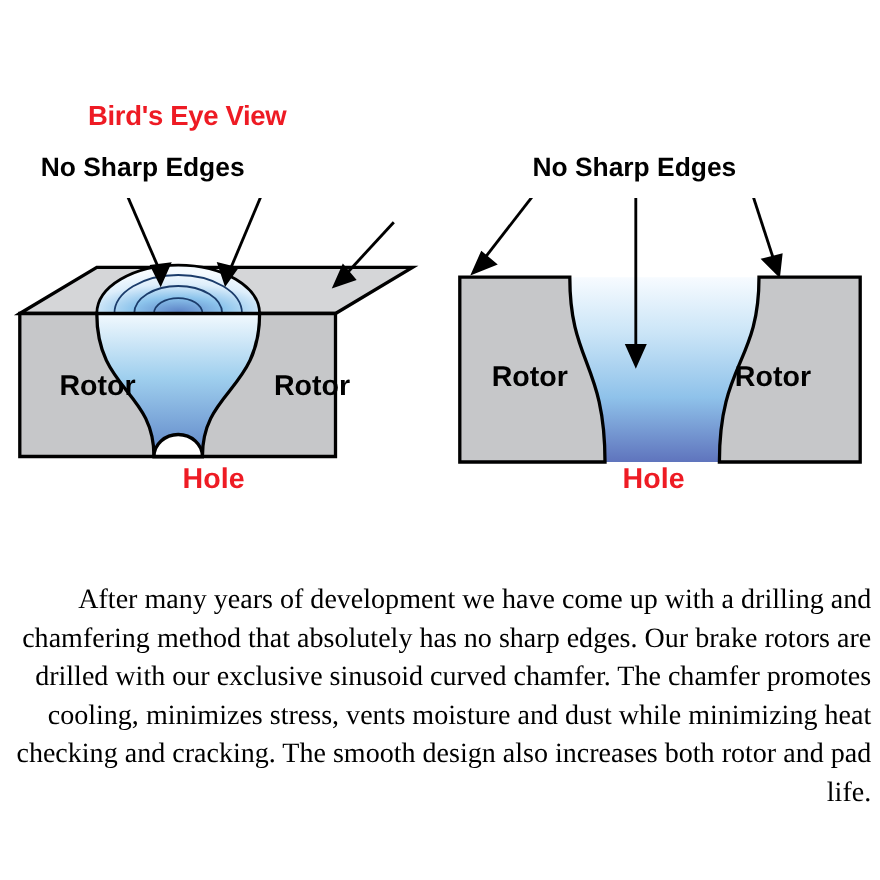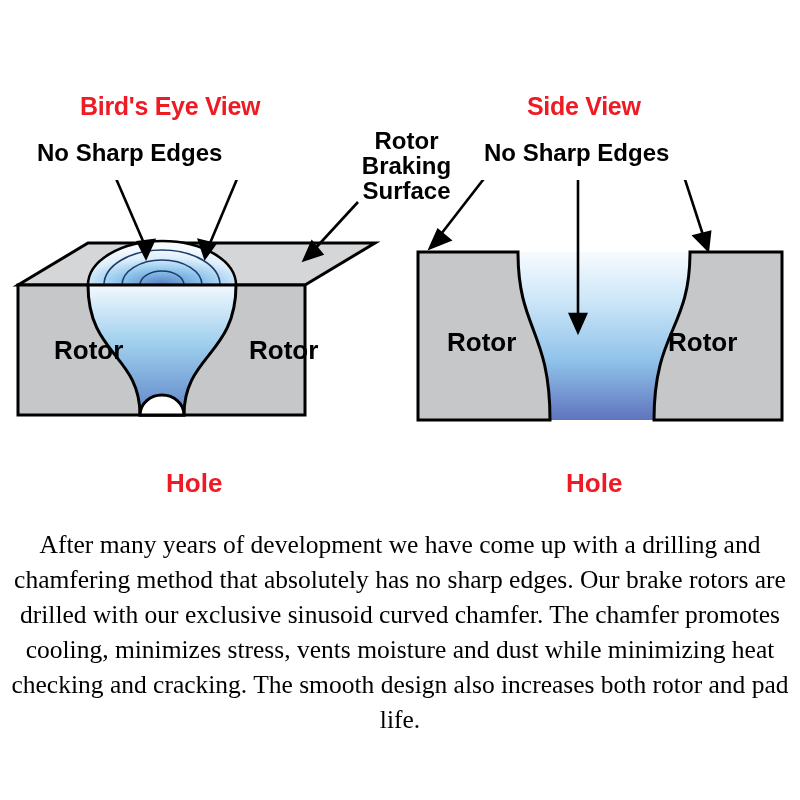--- a/index.html
+++ b/index.html
@@ -47,47 +47,45 @@
     font-weight: bold;
     font-size: 26px;
     white-space: nowrap;
   }
   .hole-word {
     color: #ee1b24;
     font-family: "Liberation Sans", sans-serif;
     font-weight: bold;
     font-size: 26px;
     white-space: nowrap;
-    margin-top: 48px;
   }
 
   #paragraph {
     position: absolute;
     left: 8px;
     top: 527px;
     width: 784px;
-    text-align: center;
+    text-align: right;
     font-family: "Liberation Serif", serif;
     font-size: 25.5px;
     line-height: 35px;
     color: #000000;
   }
 
   svg { display: block; }
 </style>
 </head>
 <body>
 
 <div id="stage">
 
   <div class="abs title-red" style="left:80px; top:92px;">Bird's Eye View</div>
 
   <div class="abs label-black" style="left:37px; top:140px;">No Sharp Edges</div>
 
-  <div class="abs label-black multi" style="left:344px; top:128px; width:125px;">Rotor Braking Surface</div>
 
   <svg class="abs" style="left:0px; top:180px;" width="400" height="270" viewBox="0 0 400 270">
     <defs>
       <linearGradient id="holeGradLeft" x1="0" y1="0" x2="0" y2="1">
         <stop offset="0%" stop-color="#f2f9fe"></stop>
         <stop offset="45%" stop-color="#9fcfee"></stop>
         <stop offset="100%" stop-color="#5f86c8"></stop>
       </linearGradient>
       <radialGradient id="bowlGrad" cx="0.5" cy="0.95" r="0.8">
         <stop offset="0%" stop-color="#5f86c8"></stop>
@@ -118,21 +116,20 @@
       <line x1="358" y1="22" x2="312" y2="72"></line>
       <polygon points="304,80 312,62 322,74"></polygon>
     </g>
   </svg>
 
   <div class="abs rotor-word" style="left:54px; top:335px;">Rotor</div>
   <div class="abs rotor-word" style="left:249px; top:335px;">Rotor</div>
 
   <div class="abs hole-word" style="left:166px; top:420px;">Hole</div>
 
-  <div class="abs title-red" style="left:527px; top:92px;">Side View</div>
 
   <div class="abs label-black" style="left:484px; top:140px;">No Sharp Edges</div>
 
   <svg class="abs" style="left:400px; top:180px;" width="400" height="270" viewBox="0 0 400 270">
     <defs>
       <linearGradient id="holeGradRight" x1="0" y1="0" x2="0" y2="1">
         <stop offset="0%" stop-color="#f7fbff"></stop>
         <stop offset="30%" stop-color="#cbe5f7"></stop>
         <stop offset="65%" stop-color="#8fc2ea"></stop>
         <stop offset="100%" stop-color="#5f74bd"></stop>

